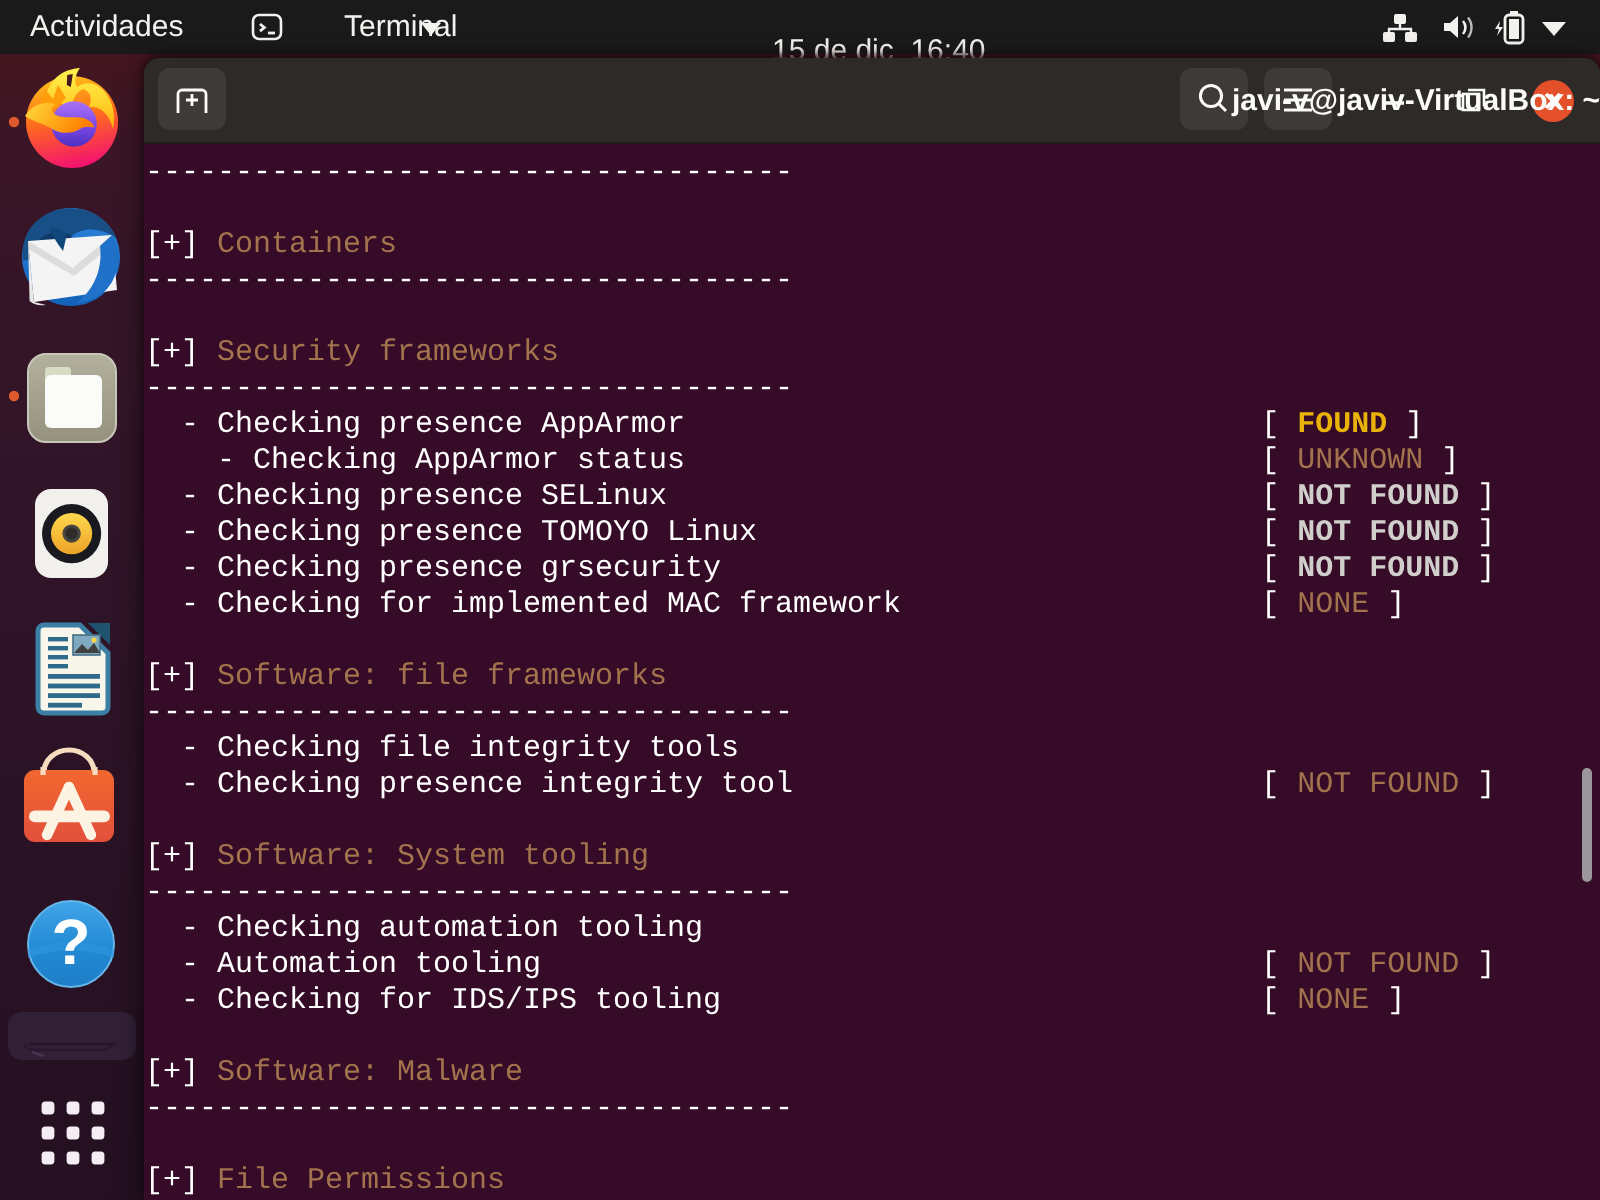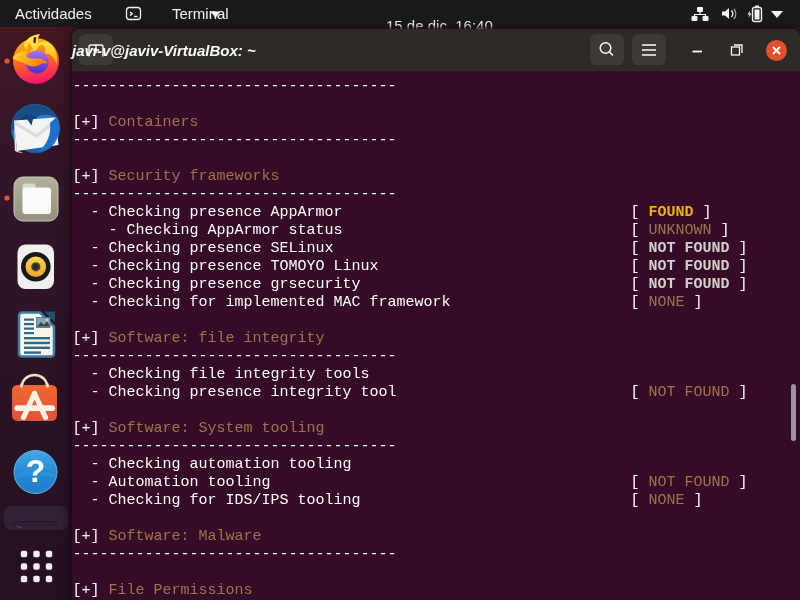--- a/index.html
+++ b/index.html
@@ -11,22 +11,22 @@
 #topbar .appname { position:absolute; left:160px; top:4.5px; font-size:15px;margin-left:12px; }
 #topbar .clock { position:absolute; left:386px; top:4.5px; font-size:15px;margin-top:12px; }
 
 #dock { position:absolute; left:0; top:27px; width:72px; height:573px;
   background:linear-gradient(180deg,#44161f 0%,#3c1626 7%,#341528 22%,#2f1427 45%,#291224 70%,#241021 100%); }
 
 #win { position:absolute; left:72px; top:29px; width:728px; height:571px;
   border-radius:8px 8px 0 0; box-shadow:0 3px 14px rgba(0,0,0,.55), 0 -2px 3px rgba(25,12,16,.75); }
 #titlebar { position:absolute; left:0; top:0; width:728px; height:43px; background:#2d2a28;
   border-radius:8px 8px 0 0; border-bottom:1px solid #201e1c; }
-#titlebar .title { position:absolute; left:0; right:0; top:13px; text-align:left;
-  font-size:15px; font-weight:bold; color:#fbfbfa;font-style:italic; }
+#titlebar .title { position:absolute; left:0; right:0; top:13px; text-align:right;
+  font-size:15px; font-weight:bold; color:#fbfbfa; }
 .tbtn { position:absolute; top:5px; width:34px; height:31px; background:#3d3a37; border-radius:6px; }
 
 #term { position:absolute; left:0; top:43px; width:728px; height:528px; background:#350b27; }
 #term pre { position:absolute; left:0.5px; top:6px; font-family:"Liberation Mono",monospace;
   font-size:15px; line-height:18px; color:#ffffff; }
 #term .y { color:#A2734C; font-weight:normal; }
 #term .g { color:#eab308; font-weight:bold; }
 #term .w { color:#D0CFCC; font-weight:bold; }
 #scrollthumb { position:absolute; left:719px; top:312px; width:5px; height:57px; background:#9b9699; border-radius:3px; }
 .dockicon { position:absolute; left:0; top:0; }
@@ -242,21 +242,21 @@
 
 [+] <span class="y">Security frameworks</span>
 ------------------------------------
   - Checking presence AppArmor                                [ <span class="g">FOUND</span> ]
     - Checking AppArmor status                                [ <span class="y">UNKNOWN</span> ]
   - Checking presence SELinux                                 [ <span class="w">NOT FOUND</span> ]
   - Checking presence TOMOYO Linux                            [ <span class="w">NOT FOUND</span> ]
   - Checking presence grsecurity                              [ <span class="w">NOT FOUND</span> ]
   - Checking for implemented MAC framework                    [ <span class="y">NONE</span> ]
 
-[+] <span class="y">Software: file integrity</span>
+[+] <span class="y">Software: file frameworks</span>
 ------------------------------------
   - Checking file integrity tools
   - Checking presence integrity tool                          [ <span class="y">NOT FOUND</span> ]
 
 [+] <span class="y">Software: System tooling</span>
 ------------------------------------
   - Checking automation tooling
   - Automation tooling                                        [ <span class="y">NOT FOUND</span> ]
   - Checking for IDS/IPS tooling                              [ <span class="y">NONE</span> ]
 

